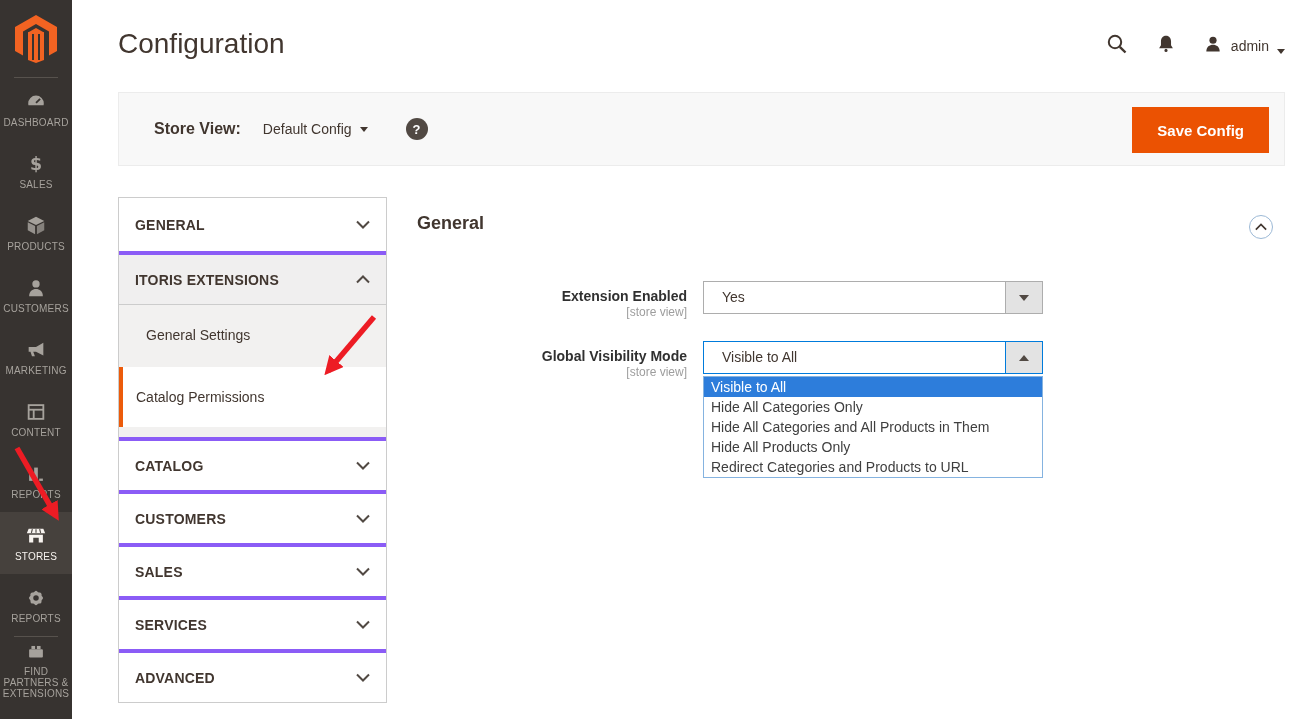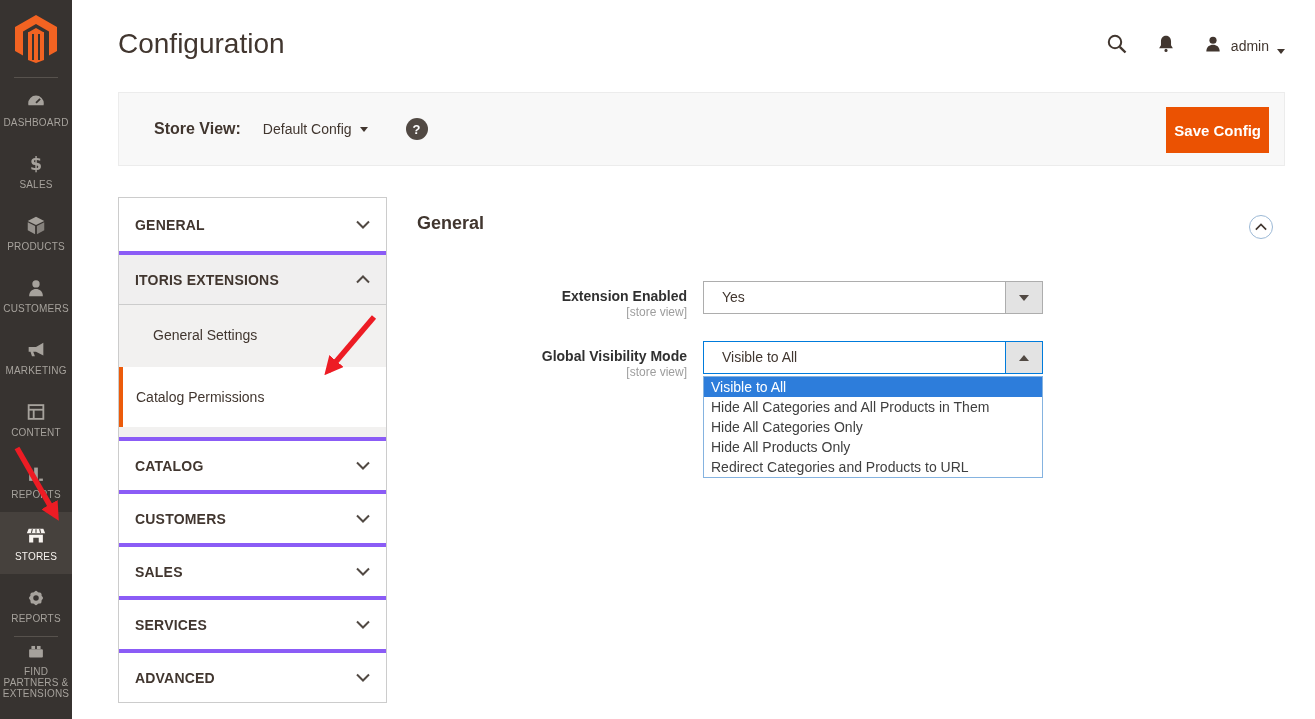--- a/index.html
+++ b/index.html
@@ -27,31 +27,31 @@
   .hdr-user { display:flex; align-items:flex-end; gap:8px; cursor:pointer; }
   .hdr-user .uname { font-size:14px; color:#41362f; }
   .caret-down { width:0; height:0; border-left:4px solid transparent; border-right:4px solid transparent; border-top:5px solid #41362f; }
   
   .toolbar { position:absolute; left:118px; top:92px; width:1167px; height:74px; background:#f8f8f8;
              border:1px solid #ececec; display:flex; align-items:center; }
   .sv-label { font-size:16px; font-weight:bold; margin-left:35px; }
   .sv-value { font-size:14px; margin-left:22px; display:flex; align-items:center; gap:8px; cursor:pointer; }
   .help-circle { width:22px; height:22px; border-radius:50%; background:#514943; color:#fff; font-size:13px; font-weight:bold;
                  display:flex; align-items:center; justify-content:center; margin-left:38px; cursor:pointer; }
-  .save-btn { position:absolute; right:15px; top:14px; height:46px; padding:0 8px; background:#eb5202; border:none;
+  .save-btn { position:absolute; right:15px; top:14px; height:46px; padding:0 25px; background:#eb5202; border:none;
               color:#fff; font-size:15px; font-weight:bold; font-family:inherit; cursor:pointer; }
   
   .config-nav { position:absolute; left:118px; top:197px; width:269px; border:1px solid #cccccc; background:#fff; }
   .cn-section { height:53px; display:flex; align-items:center; justify-content:space-between; padding:0 16px;
                 border-top:4px solid #8b5cf6; cursor:pointer; background:#fff; }
   .cn-section:first-child { border-top:none; }
   .cn-section .cn-label { font-size:14px; font-weight:bold; color:#41362f; letter-spacing:.2px; }
   .cn-section.expanded { background:#f0efef; }
   .cn-sub { background:#f2f1f0; padding-bottom:10px; border-top:1px solid #cccccc; }
-  .cn-subitem { height:60px; display:flex; align-items:center; padding-left:34px; font-size:14px; color:#41362f; cursor:pointer; }
+  .cn-subitem { height:60px; display:flex; align-items:center; padding-left:27px; font-size:14px; color:#41362f; cursor:pointer; }
   .cn-subitem.active { background:#ffffff; border-left:4px solid #ec5b0a; padding-left:13px; margin-top:2px; }
   
   .content { position:absolute; left:417px; top:197px; width:868px; }
   .section-head { position:relative; height:44px; padding-top:16px; }
   .section-title { font-size:18px; font-weight:bold; color:#41362f; }
   .collapse-btn { position:absolute; right:12px; top:18px; width:24px; height:24px; border-radius:50%;
                   border:1px solid #9cb9d6; background:#fff; display:flex; align-items:center; justify-content:center; cursor:pointer; }
   .form-rows { margin-top:40px; }
   .form-row { display:flex; margin-bottom:22px; }
   .label-col { width:286px; text-align:right; padding-right:16px; padding-top:7px; }
@@ -299,22 +299,22 @@
       </div>
       <div class="field-col">
         <div class="select focused">
           <span>Visible to All</span>
           <span class="arrow-box">
               <span class="tri-up"></span>
             </span>
         </div>
         <div class="dropdown-list">
           <div class="dd-option selected">Visible to All</div>
+          <div class="dd-option">Hide All Categories Only</div>
           <div class="dd-option">Hide All Categories and All Products in Them</div>
-          <div class="dd-option">Hide All Categories Only</div>
           <div class="dd-option">Hide All Products Only</div>
           <div class="dd-option">Redirect Categories and Products to URL</div>
         </div>
       </div>
     </div>
   </div>
 </div>
 
 <svg class="arrow-svg" style="left:312px; top:305px;" width="75" height="85">
   <defs>

